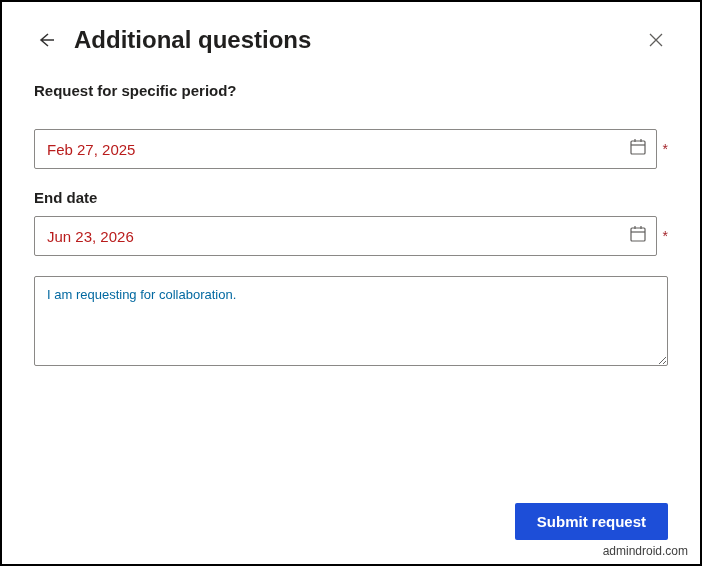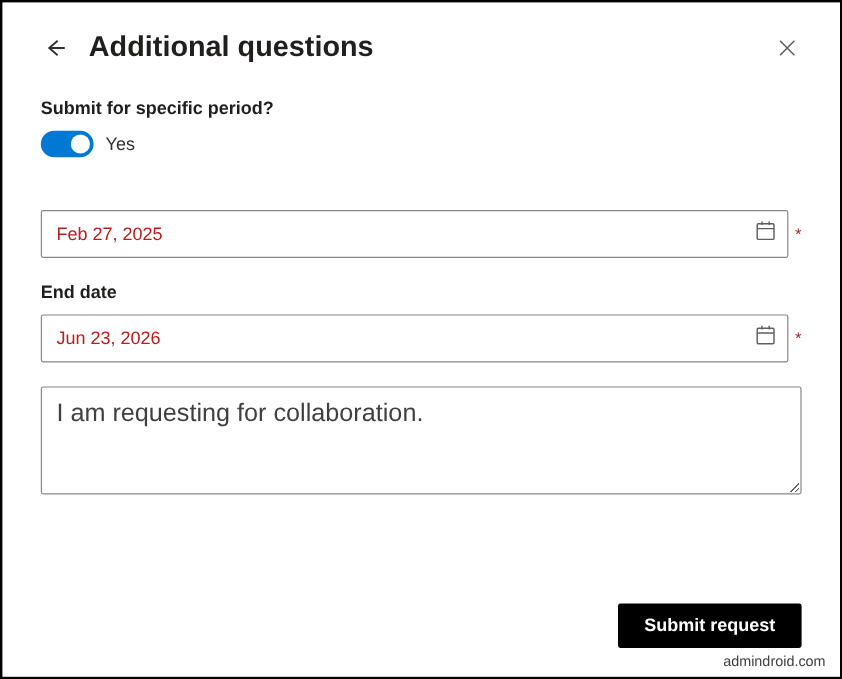--- a/index.html
+++ b/index.html
@@ -127,33 +127,33 @@
       color: #a4262c;
       font-size: 15px;
       font-weight: 600;
     }
     .textarea-field {
       width: 100%;
       height: 90px;
       border: 1px solid #8a8886;
       border-radius: 2px;
       padding: 10px 12px;
-      font-size: 21px;
-      color: #404040;
+      font-size: 13px;
+      color: #0369a1;
       font-family: inherit;
       resize: both;
     }
     .footer {
       margin-top: auto;
       display: flex;
       justify-content: flex-end;
       padding-top: 20px;
     }
     .submit-btn {
-      background: #000000;
+      background: #1d4ed8;
       color: #fff;
       border: none;
       padding: 10px 22px;
       font-size: 15px;
       font-weight: 600;
       border-radius: 2px;
       cursor: pointer;
       font-family: inherit;
     }
     .watermark {
@@ -177,27 +177,21 @@
     </button>
     <h1 class="title">Additional questions</h1>
     <button class="close-btn">
       <svg width="16" height="16" viewBox="0 0 16 16" fill="none" stroke="currentColor" stroke-width="1.3">
         <path d="M2 2 L14 14 M14 2 L2 14"></path>
       </svg>
     </button>
   </div>
 
   <div class="field-group">
-    <div class="section-label">Submit for specific period?</div>
-    <div class="toggle-row">
-      <div class="toggle">
-        <div class="toggle-knob"></div>
-      </div>
-      <span class="toggle-label">Yes</span>
-    </div>
+    <div class="section-label">Request for specific period?</div>
   </div>
 
   <div class="field-group">
     <div class="date-row">
       <div class="date-input-wrapper">
         <input class="date-input" type="text" value="Feb 27, 2025" style="">
         <span class="calendar-icon">
           <svg width="18" height="18" viewBox="0 0 18 18" fill="none" stroke="currentColor" stroke-width="1.2">
             <rect x="2" y="3" width="14" height="13" rx="1"></rect>
             <path d="M2 7 L16 7"></path>

